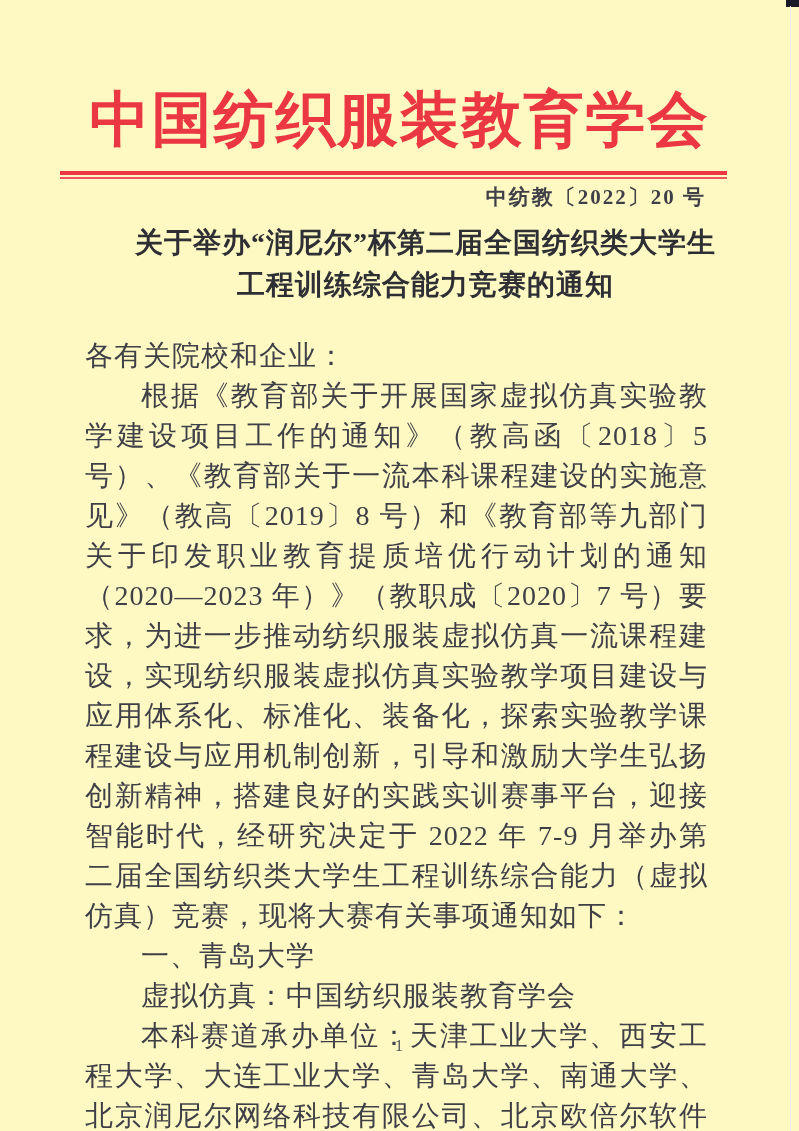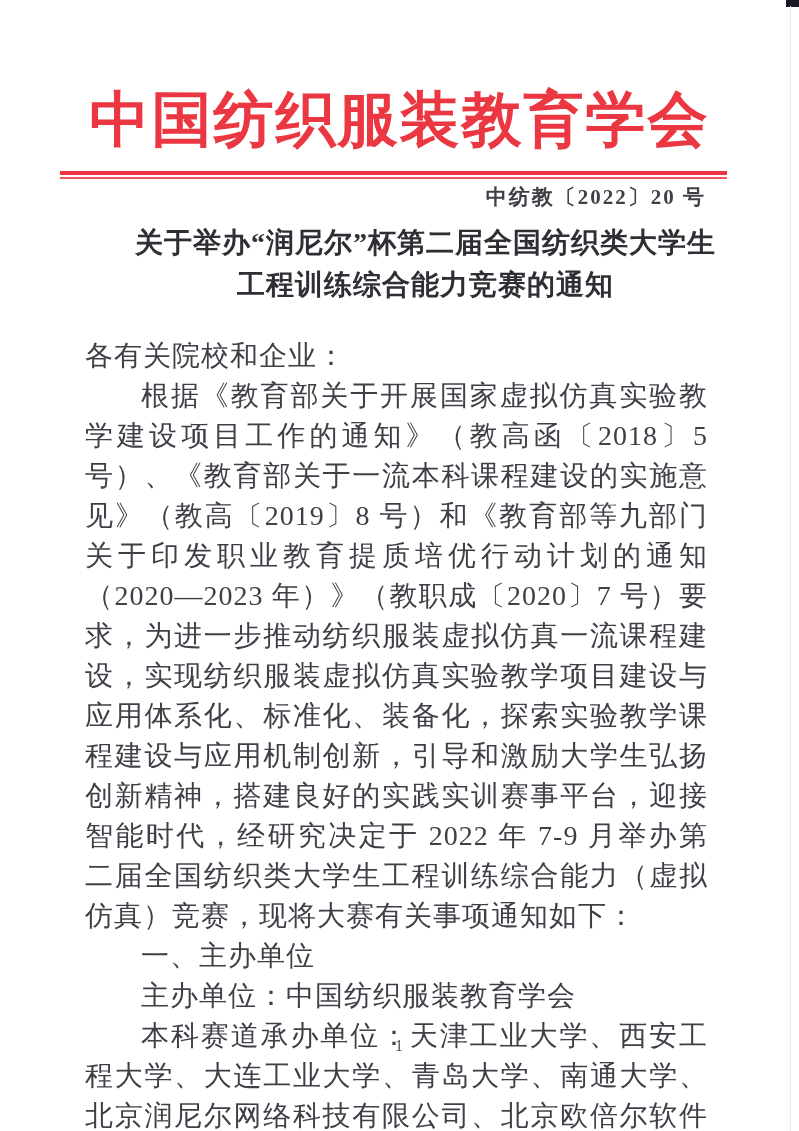--- a/index.html
+++ b/index.html
@@ -6,21 +6,21 @@
     margin: 0;
     padding: 0;
     background: #9a9aa0;
     font-family: "Liberation Serif", "DejaVu Serif", serif;
   }
   .page {
     position: relative;
     width: 799px;
     height: 1131px;
     margin: 0 auto;
-    background: #ffffff;
+    background: #fef9c3;
     overflow: hidden;
   }
   
   .scan-corner-mark {
     position: absolute;
     top: 0;
     right: 0;
     width: 13px;
     height: 7px;
     background: #191928;
@@ -131,21 +131,21 @@
   <div class="doc-number">中纺教〔2022〕20 号</div>
 
   <div class="notice-title">
     <div>关于举办“润尼尔”杯第二届全国纺织类大学生</div>
     <div>工程训练综合能力竞赛的通知</div>
   </div>
 
   <div class="body-text">
     <p>各有关院校和企业：</p>
     <p class="indent">根据《教育部关于开展国家虚拟仿真实验教学建设项目工作的通知》（教高函〔2018〕5 号）、《教育部关于一流本科课程建设的实施意见》（教高〔2019〕8 号）和《教育部等九部门关于印发职业教育提质培优行动计划的通知（2020—2023 年）》（教职成〔2020〕7 号）要求，为进一步推动纺织服装虚拟仿真一流课程建设，实现纺织服装虚拟仿真实验教学项目建设与应用体系化、标准化、装备化，探索实验教学课程建设与应用机制创新，引导和激励大学生弘扬创新精神，搭建良好的实践实训赛事平台，迎接智能时代，经研究决定于 2022 年 7-9 月举办第二届全国纺织类大学生工程训练综合能力（虚拟仿真）竞赛，现将大赛有关事项通知如下：</p>
-    <p class="indent">一、主办单位</p>
-    <p class="indent">主办单位：中国纺织服装教育学会</p>
+    <p class="indent">一、青岛大学</p>
+    <p class="indent">虚拟仿真：中国纺织服装教育学会</p>
     <p class="indent">本科赛道承办单位：天津工业大学、西安工程大学、大连工业大学、青岛大学、南通大学、北京润尼尔网络科技有限公司、北京欧倍尔软件技术开发有限公司。</p>
     <p class="indent">高职赛道承办单位：高职赛道承办单位、浙江纺织服装职业</p>
   </div>
 
   <div class="page-number">1</div>
 
 </div>
 
 </body></html>

